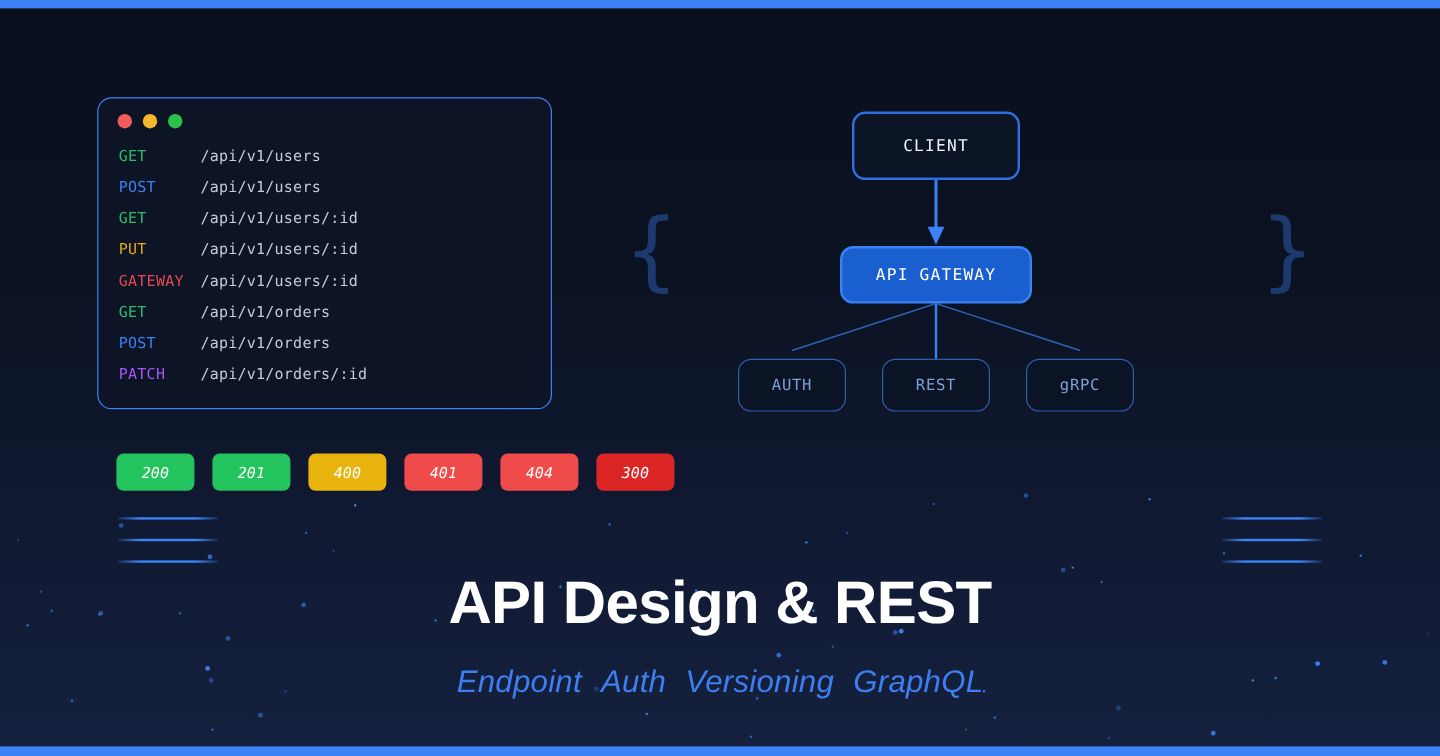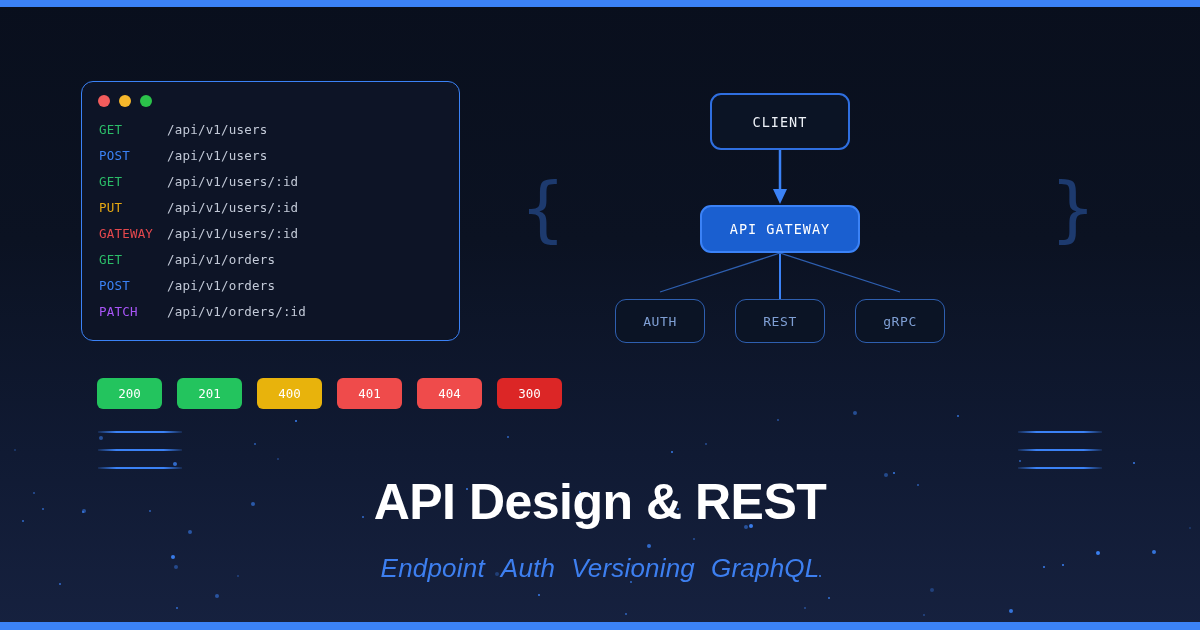--- a/index.html
+++ b/index.html
@@ -95,21 +95,21 @@
   .node.leaf {
     top:219px; width:90px; height:44px;
     background:#0b1425; border:1.5px solid #2e5fb0;
     color:#7f9fd4; font-size:13px; letter-spacing:0.6px;
   }
   .node.leaf.n0 { left:25px; }
   .node.leaf.n1 { left:145px; }
   .node.leaf.n2 { left:265px; }
 
   
-  .badges { position:absolute; left:97px; top:378px; display:flex; gap:15px; }
+  .badges { position:absolute; left:97px; top:378px; display:flex; gap:15px;font-style:italic; }
   .badge {
     width:65px; height:31px;
     border-radius:6px;
     display:flex; align-items:center; justify-content:center;
     font-family:"DejaVu Sans Mono", monospace;
     font-size:12.5px;
     color:#ffffff;
   }
 
   

